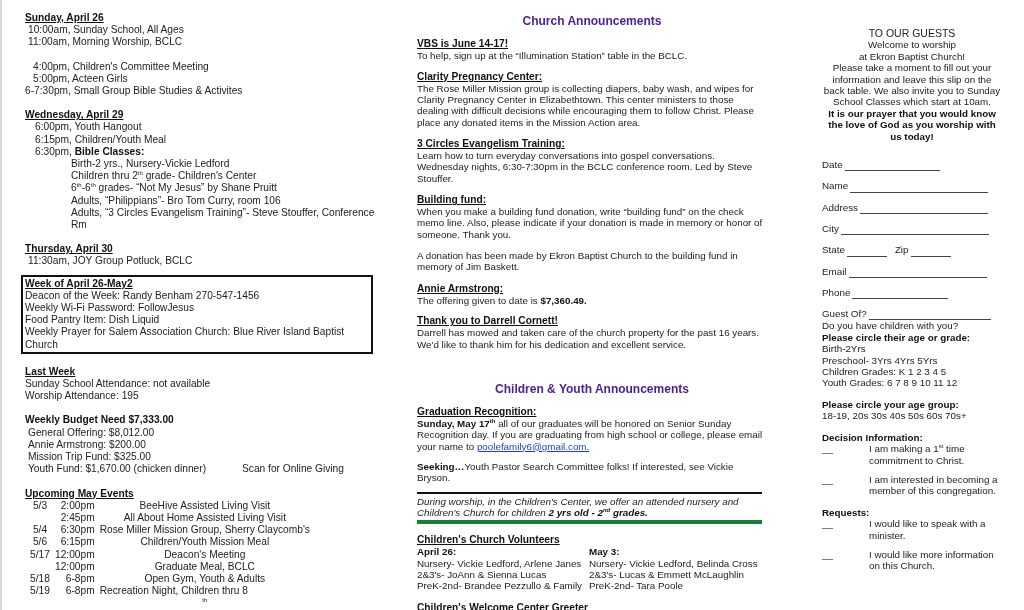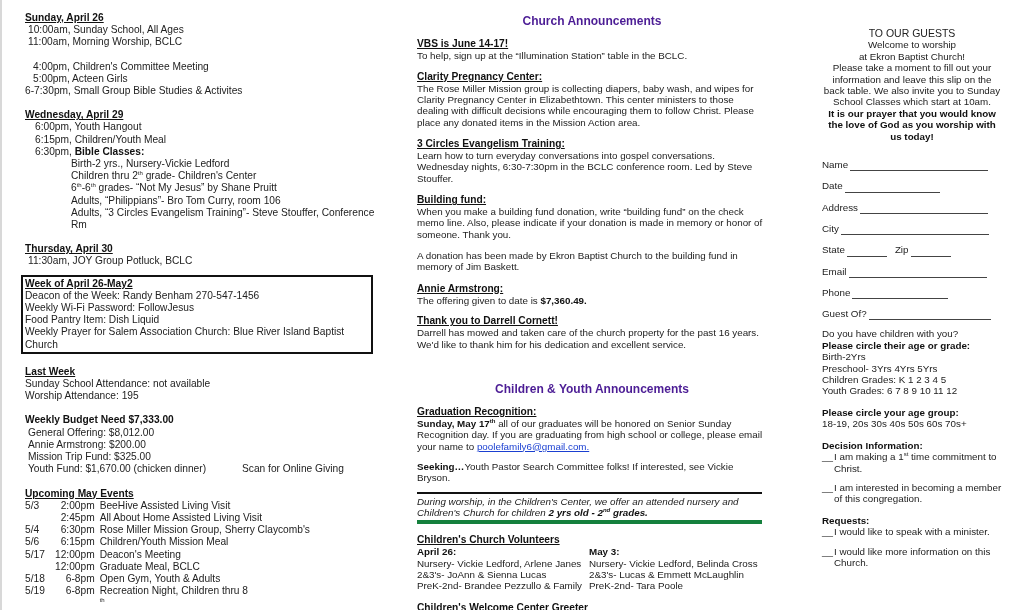--- a/index.html
+++ b/index.html
@@ -17,36 +17,36 @@
   .ind1 { padding-left: 3px; }
   .ind2 { padding-left: 8px; }
   .ind3 { padding-left: 10px; }
   .ind4 { padding-left: 46px; }
   sup { font-size: 6px; line-height: 0; vertical-align: super; }
   .weekbox { border: 2px solid #111; padding: 1px 2px 1px 2px; margin-left: -4px; width: 352px; }
   .budget-row { display: flex; }
   .budget-row .l { width: 214px; }
   .events { display: table; }
   .ev { display: table-row; }
-  .ev span { display: table-cell; }
+  .ev span { display: table-cell; text-align: center; }
   .ev .d { width: 30px; }
   .ev .t { width: 40px; text-align: right; padding-right: 5px; }
   .title { font-family: Liberation Sans, sans-serif; font-weight: bold; font-size: 12px; text-align: center; line-height: 18px; color: #4c1d95; }
   .mid p { font-size: 9.8px; line-height: 11.3px; }
   .link { color: #1a3fd1; text-decoration: underline; }
   .notice { border-top: 2px solid #111; border-bottom: 4px solid #15803d; text-align: left; font-style: italic; padding: 2px 0; margin-top: 8px; width: 345px; }
   .vol { display: flex; }
   .vol .c1 { width: 172px; }
   .guests { text-align: center; font-size: 9.8px; line-height: 11.4px; }
   .guests .gt { font-size: 10.5px; }
   .form { margin-top: 8px; font-size: 9.8px; }
   .frow { display: flex; align-items: flex-end; height: 21.3px; }
   .line { border-bottom: 1px solid #444; height: 10px; margin-left: 2px; }
   .rside { font-size: 9.8px; line-height: 11.4px; }
-  .chk { display: flex; }
+  .chk { display: flex; gap: 35px; }
   .chk .blank { width: 12px; flex: none; }
 </style>
 </head>
 <body>
 
 <div class="edge-left"></div>
 
 <div class="col col-left">
   <div class="hd">Sunday, April 26</div>
   <div class="ind1">10:00am, Sunday School, All Ages</div>
@@ -200,26 +200,26 @@
   <div class="guests">
     <div class="gt">TO OUR GUESTS</div>
     <div>Welcome to worship</div>
     <div>at Ekron Baptist Church!</div>
     <div>Please take a moment to fill out your information and leave this slip on the back table. We also invite you to Sunday School Classes which start at 10am.</div>
     <div class="b">It is our prayer that you would know the love of God as you worship with us today!</div>
   </div>
 
   <div class="form">
     <div class="frow">
+        <span>Date</span>
+        <span class="line" style="width:95px"></span>
+      </div>
+    <div class="frow">
         <span>Name</span>
         <span class="line" style="width:138px"></span>
-      </div>
-    <div class="frow">
-        <span>Date</span>
-        <span class="line" style="width:95px"></span>
       </div>
     <div class="frow">
         <span>Address</span>
         <span class="line" style="width:128px"></span>
       </div>
     <div class="frow">
         <span>City</span>
         <span class="line" style="width:148px"></span>
       </div>
     <div class="frow">
@@ -235,21 +235,21 @@
     <div class="frow">
         <span>Phone</span>
         <span class="line" style="width:96px"></span>
       </div>
     <div class="frow">
         <span>Guest Of?</span>
         <span class="line" style="width:122px"></span>
       </div>
   </div>
 
-  <div class="rside" style="margin-top:8px">
+  <div class="rside" style="margin-top:0">
     <div>Do you have children with you?</div>
     <div class="b">Please circle their age or grade:</div>
     <div>Birth-2Yrs</div>
     <div>Preschool- 3Yrs 4Yrs 5Yrs</div>
     <div>Children Grades:  K 1  2  3  4  5</div>
     <div>Youth Grades:  6  7  8  9  10  11  12</div>
   </div>
   <div style="height:10px"></div>
   <div class="rside">
     <div class="b">Please circle your age group:</div>

